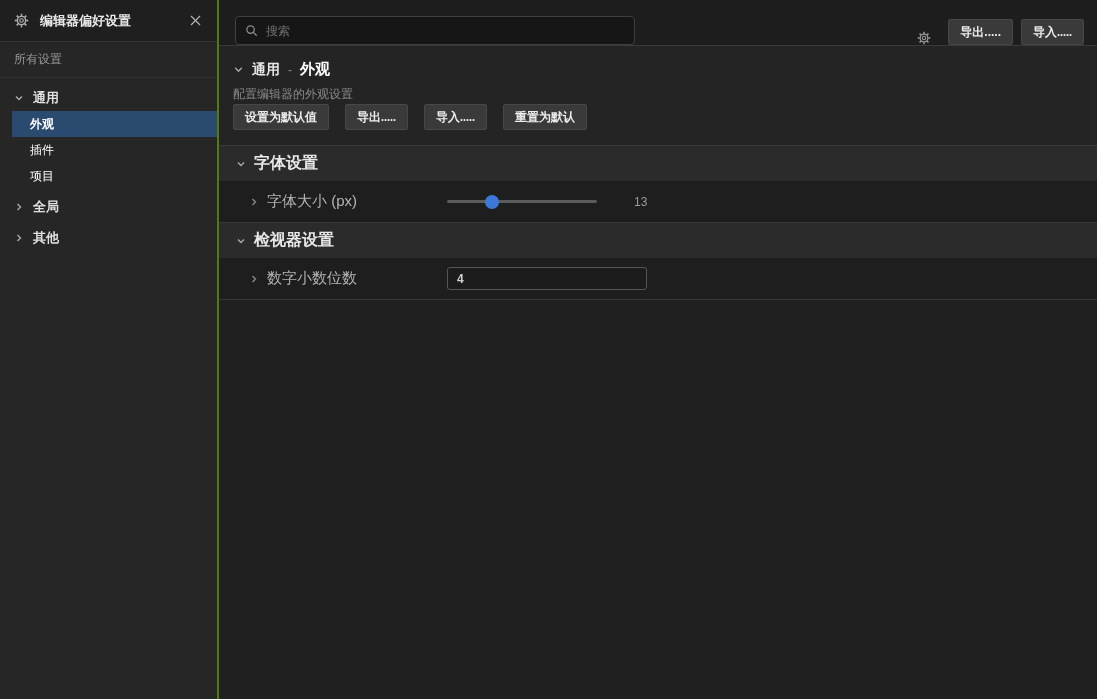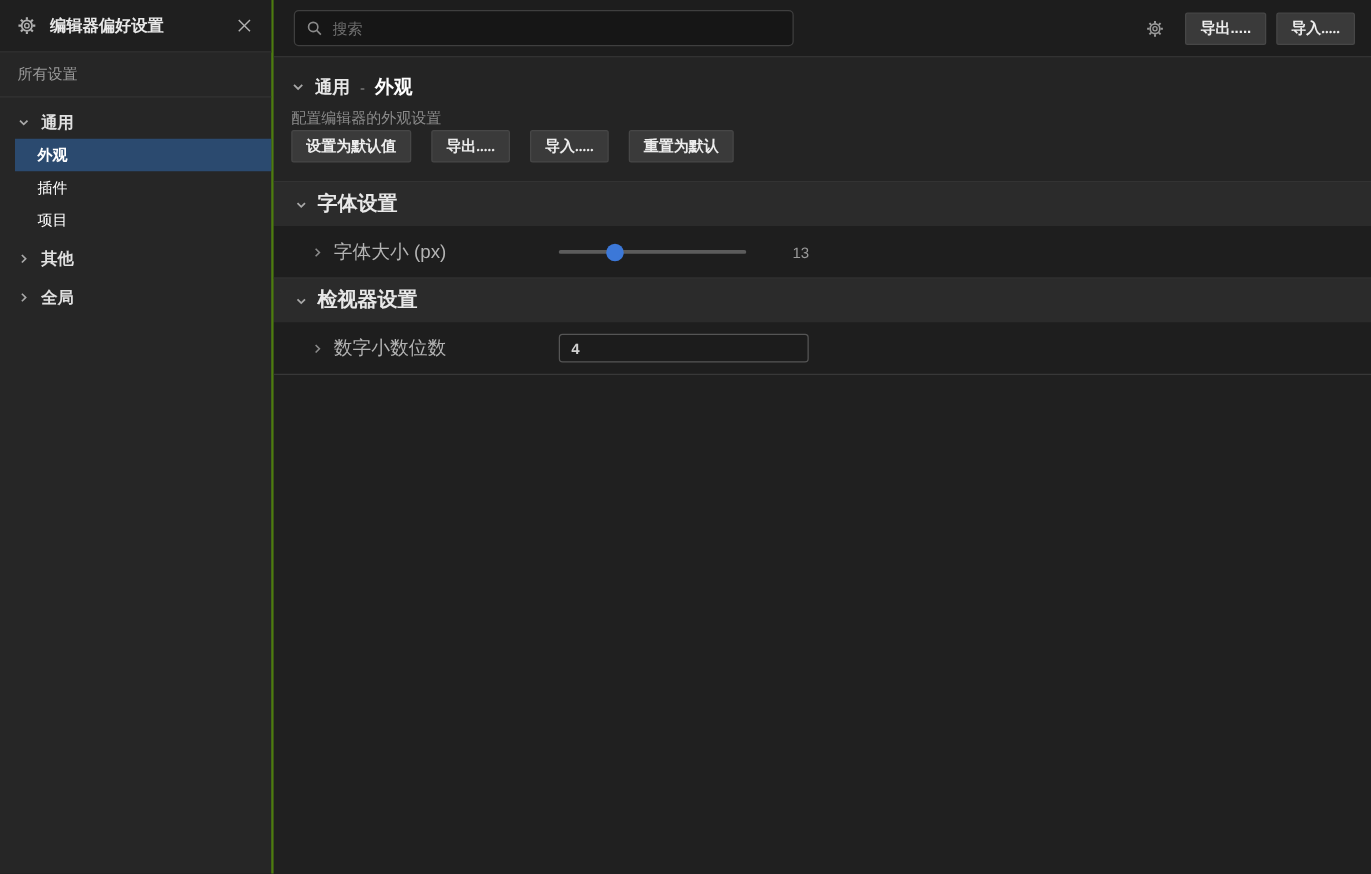--- a/index.html
+++ b/index.html
@@ -26,21 +26,21 @@
               color: #e0e0e0; font-weight: bold; font-size: 13px; cursor: pointer; }
   .tree-top.spaced { margin-top: 5px; }
   .tree-child { height: 26px; display: flex; align-items: center; margin-left: 12px;
                 padding-left: 18px; color: #ffffff; font-size: 12px; cursor: pointer; }
   .tree-child.selected { color: #fff; font-weight: bold; background: #2b4a6f; }
 
   
   .main { flex: 1; display: flex; flex-direction: column; height: 100%; }
 
   .topbar { height: 46px; min-height: 46px; background: #1d1d1d; border-bottom: 1px solid #3a3a3a;
-            display: flex; align-items: center; padding: 18px 13px; }
+            display: flex; align-items: flex-end; padding: 0 13px; }
   .search-box { width: 400px; height: 29px; background: #161616; border: 1px solid #3f3f3f;
                 border-radius: 4px; display: flex; align-items: center; padding: 0 9px; gap: 8px; margin-left: 3px; }
   .search-box input { flex: 1; background: transparent; border: none; outline: none;
                       color: #cfcfcf; font-size: 12px; font-family: inherit; }
   .search-box input::placeholder { color: #6f6f6f; }
   .topbar-spacer { flex: 1; }
   .gear-btn { margin-right: 17px; cursor: pointer; }
   .btn { background: #3a3a3a; border: 1px solid #474747; border-radius: 2px; height: 26px;
          padding: 0 11px; color: #ededed; font-weight: bold; font-size: 12px;
          display: inline-flex; align-items: center; cursor: pointer; font-family: inherit; }
@@ -123,29 +123,29 @@
     </div>
     <div class="tree-child">
       <span>项目</span>
     </div>
     <div class="tree-top spaced">
       <span>
         <svg width="10" height="10" viewBox="0 0 10 10" fill="none" stroke="#a8a8a8" stroke-width="1.4">
           <path d="M3.5 2 L6.5 5 L3.5 8"></path>
           </svg>
       </span>
+      <span>全局</span>
+    </div>
+    <div class="tree-top spaced">
+      <span>
+        <svg width="10" height="10" viewBox="0 0 10 10" fill="none" stroke="#a8a8a8" stroke-width="1.4">
+          <path d="M3.5 2 L6.5 5 L3.5 8"></path>
+          </svg>
+      </span>
       <span>其他</span>
-    </div>
-    <div class="tree-top spaced">
-      <span>
-        <svg width="10" height="10" viewBox="0 0 10 10" fill="none" stroke="#a8a8a8" stroke-width="1.4">
-          <path d="M3.5 2 L6.5 5 L3.5 8"></path>
-          </svg>
-      </span>
-      <span>全局</span>
     </div>
   </div>
 </div>
 
 <div class="main">
 
   <div class="topbar">
     <div class="search-box">
       <span>
         <svg width="13" height="13" viewBox="0 0 14 14" fill="none" stroke="#8a8a8a" stroke-width="1.4">

